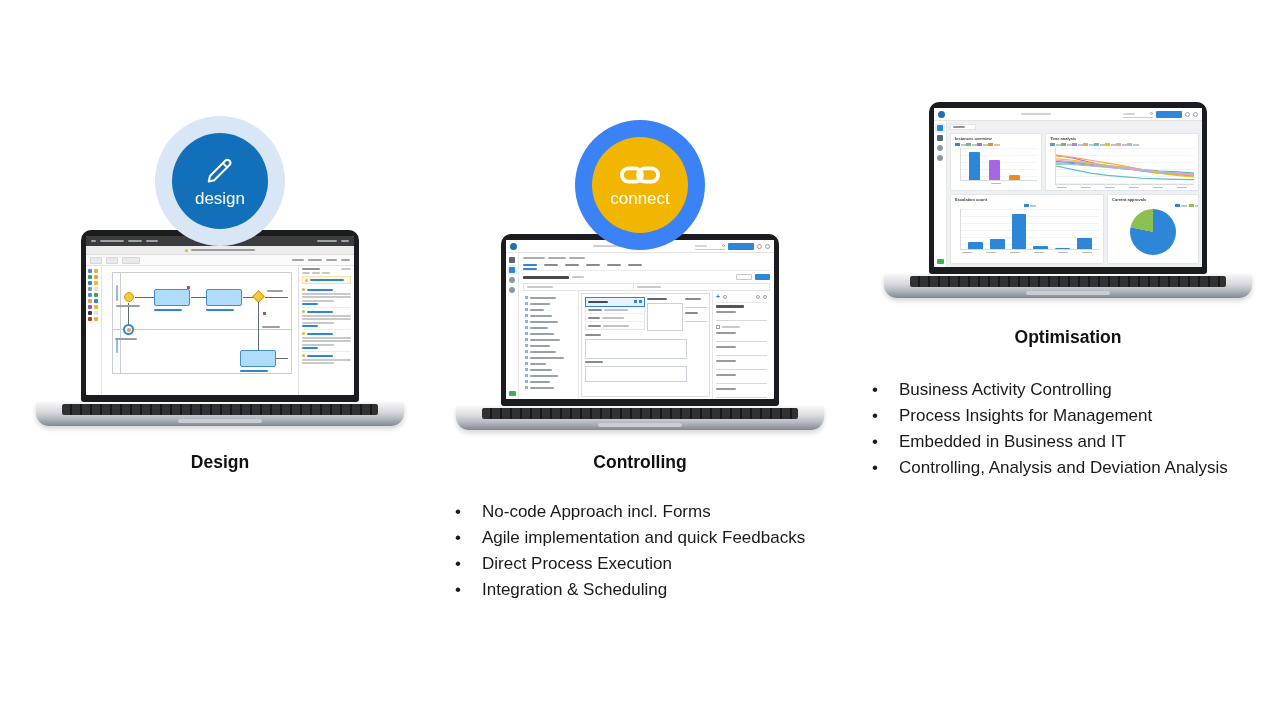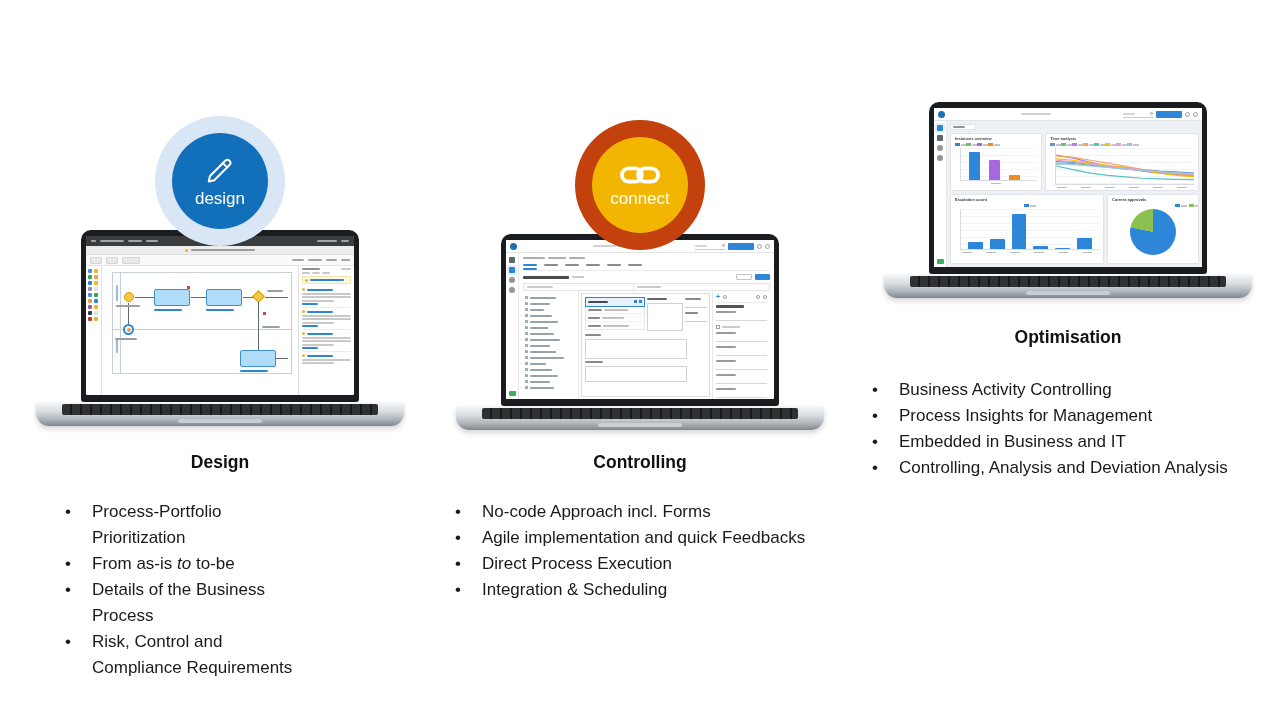--- a/index.html
+++ b/index.html
@@ -307,31 +307,25 @@
         </div>
       </div>
     </div>
     <div class="lt-base">
       <div class="lt-keys"></div>
       <div class="lt-pad"></div>
     </div>
   </div>
 
   <h3 class="col-heading">Design</h3>
-  <ul class="bullets">
-    <li><span>Process-Portfolio Prioritization</span></li>
-    <li><span>From as-is </span><em>to</em><span> to-be</span></li>
-    <li><span>Details of the Business Process</span></li>
-    <li><span>Risk, Control and Compliance Requirements</span></li>
-  </ul>
 </section>
 
 <section class="column" id="col2">
   <div class="badge">
-    <div class="halo" style="background: #c2410c;">
+    <div class="halo" style="background: #3b82f6;">
       <div class="badge-circle" style="background: rgb(242, 182, 0);">
         <svg width="42" height="22" viewBox="0 0 44 22">
             <g fill="none" stroke="#fff" stroke-width="4">
               <rect x="3" y="4" width="21" height="14" rx="7"></rect>
               <rect x="20" y="4" width="21" height="14" rx="7"></rect>
             </g>
           </svg>
         <span class="badge-label">connect</span>
       </div>
     </div>

